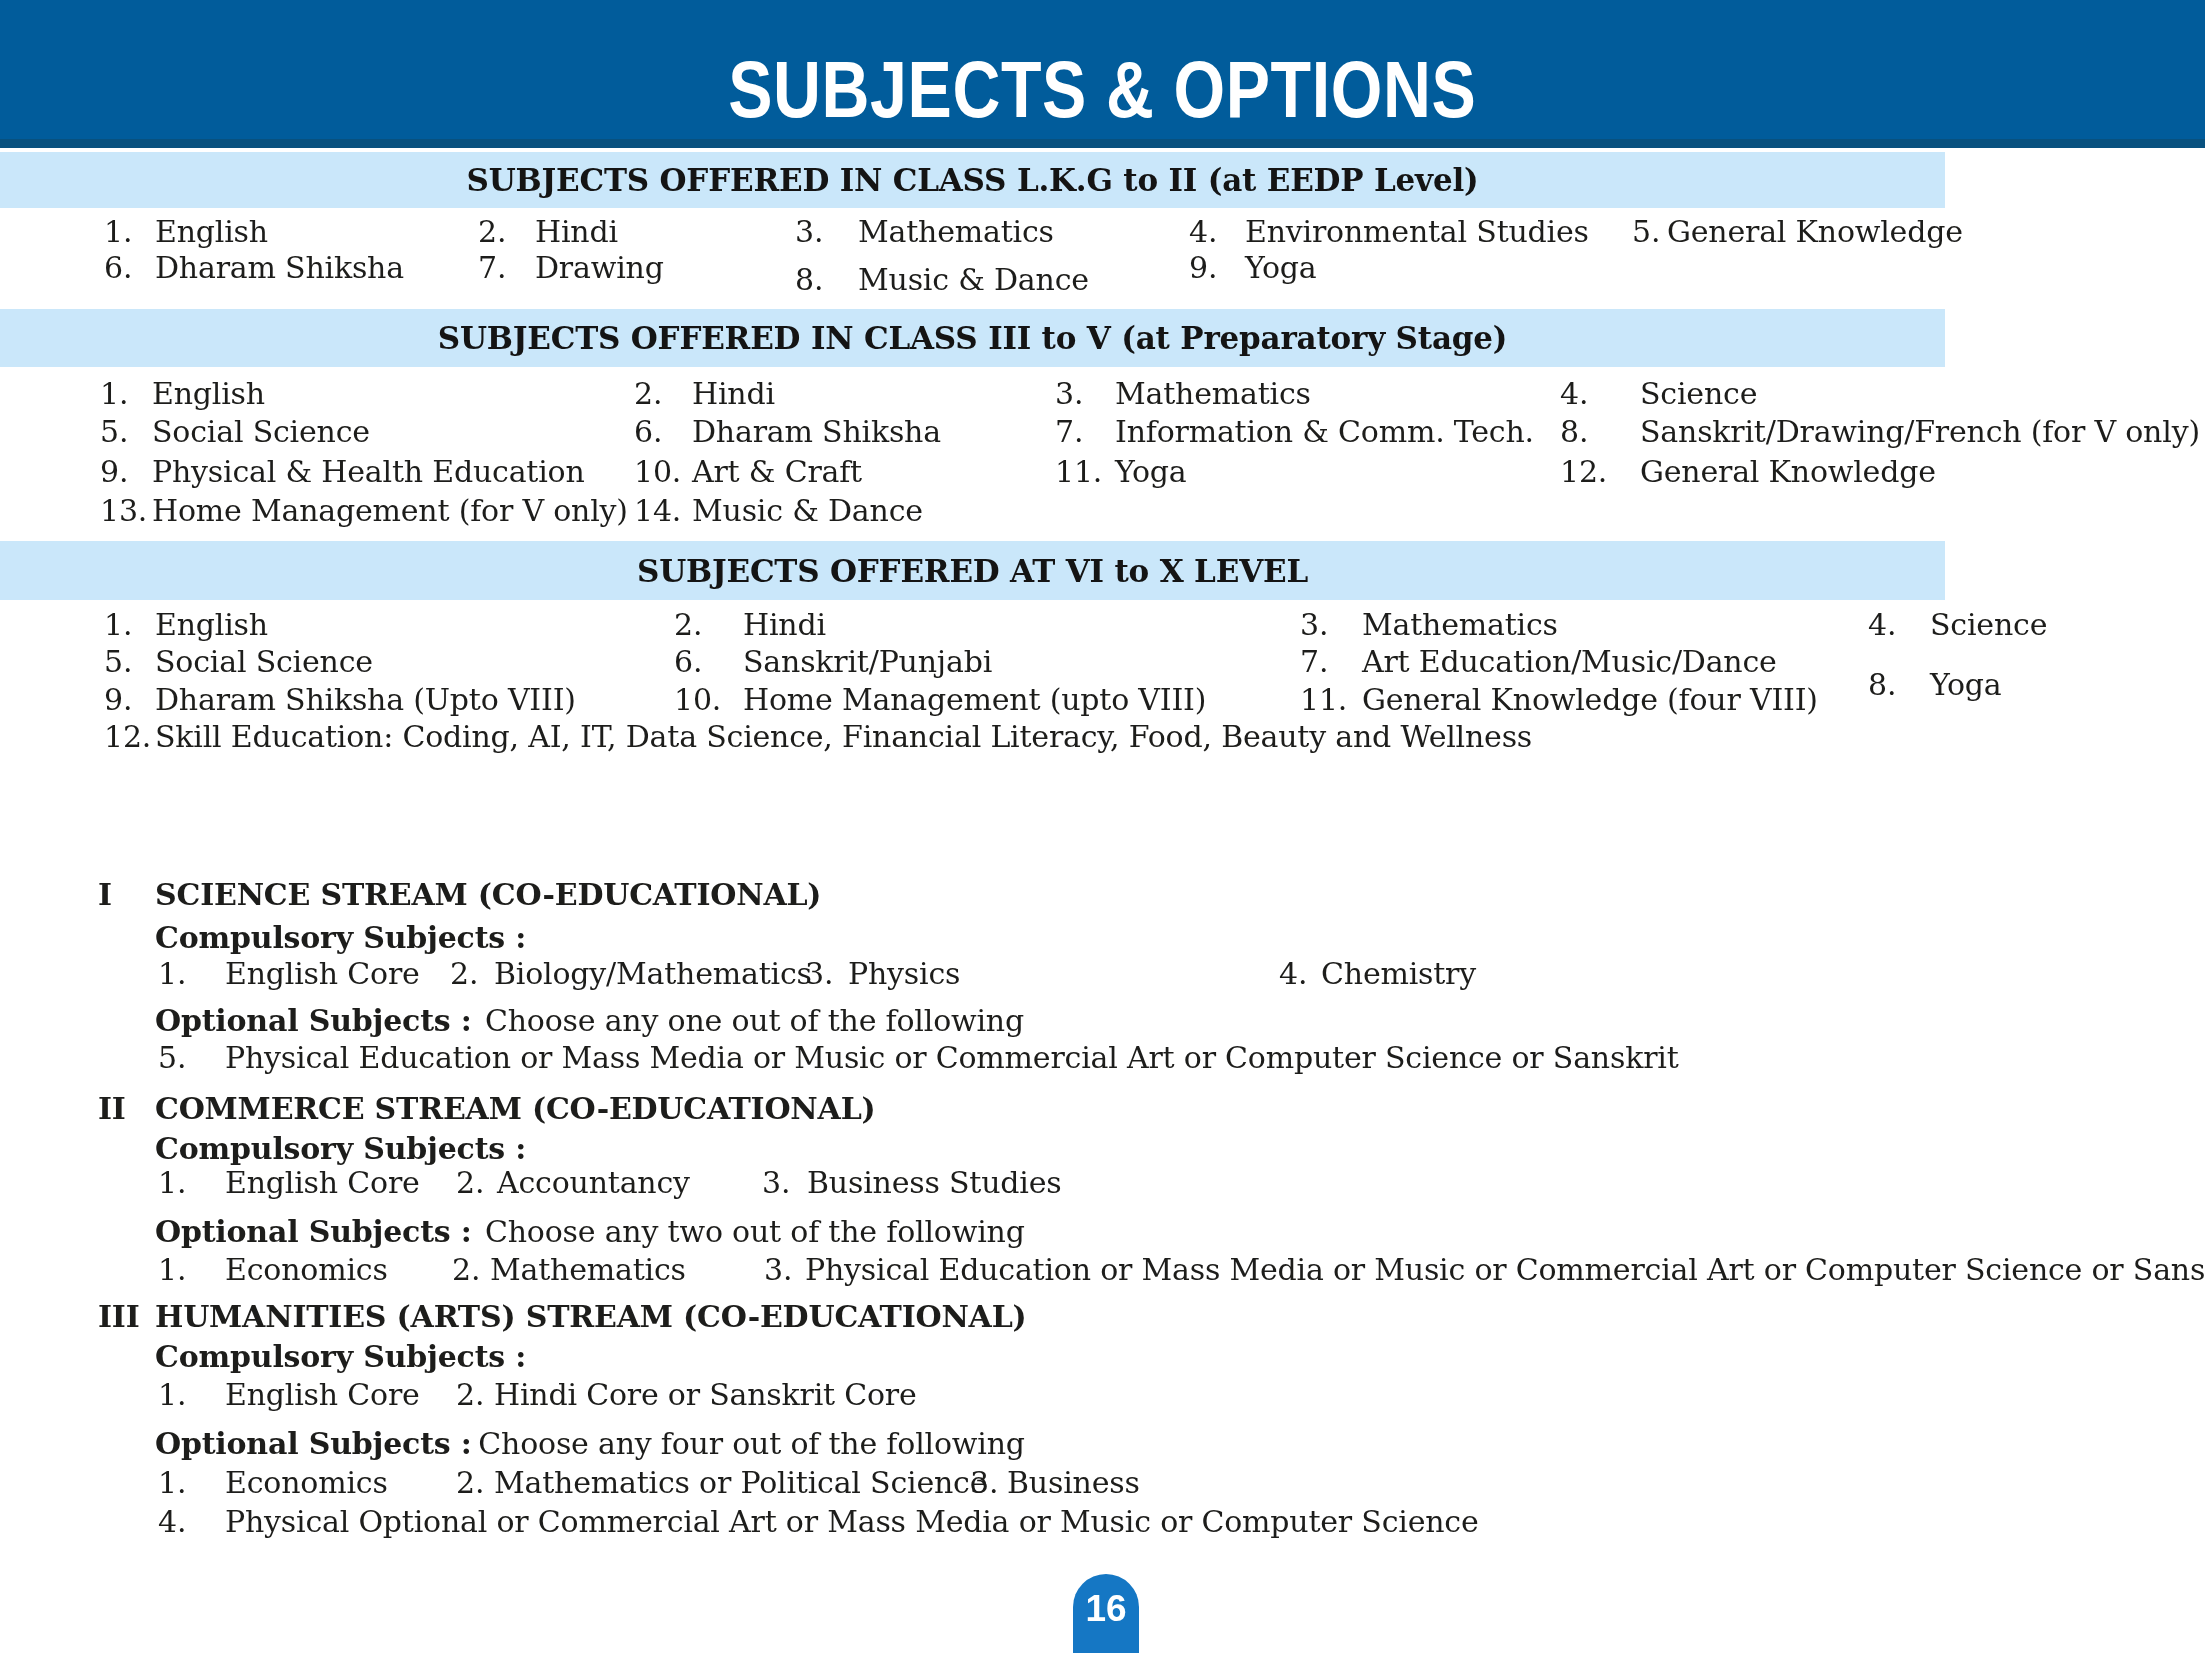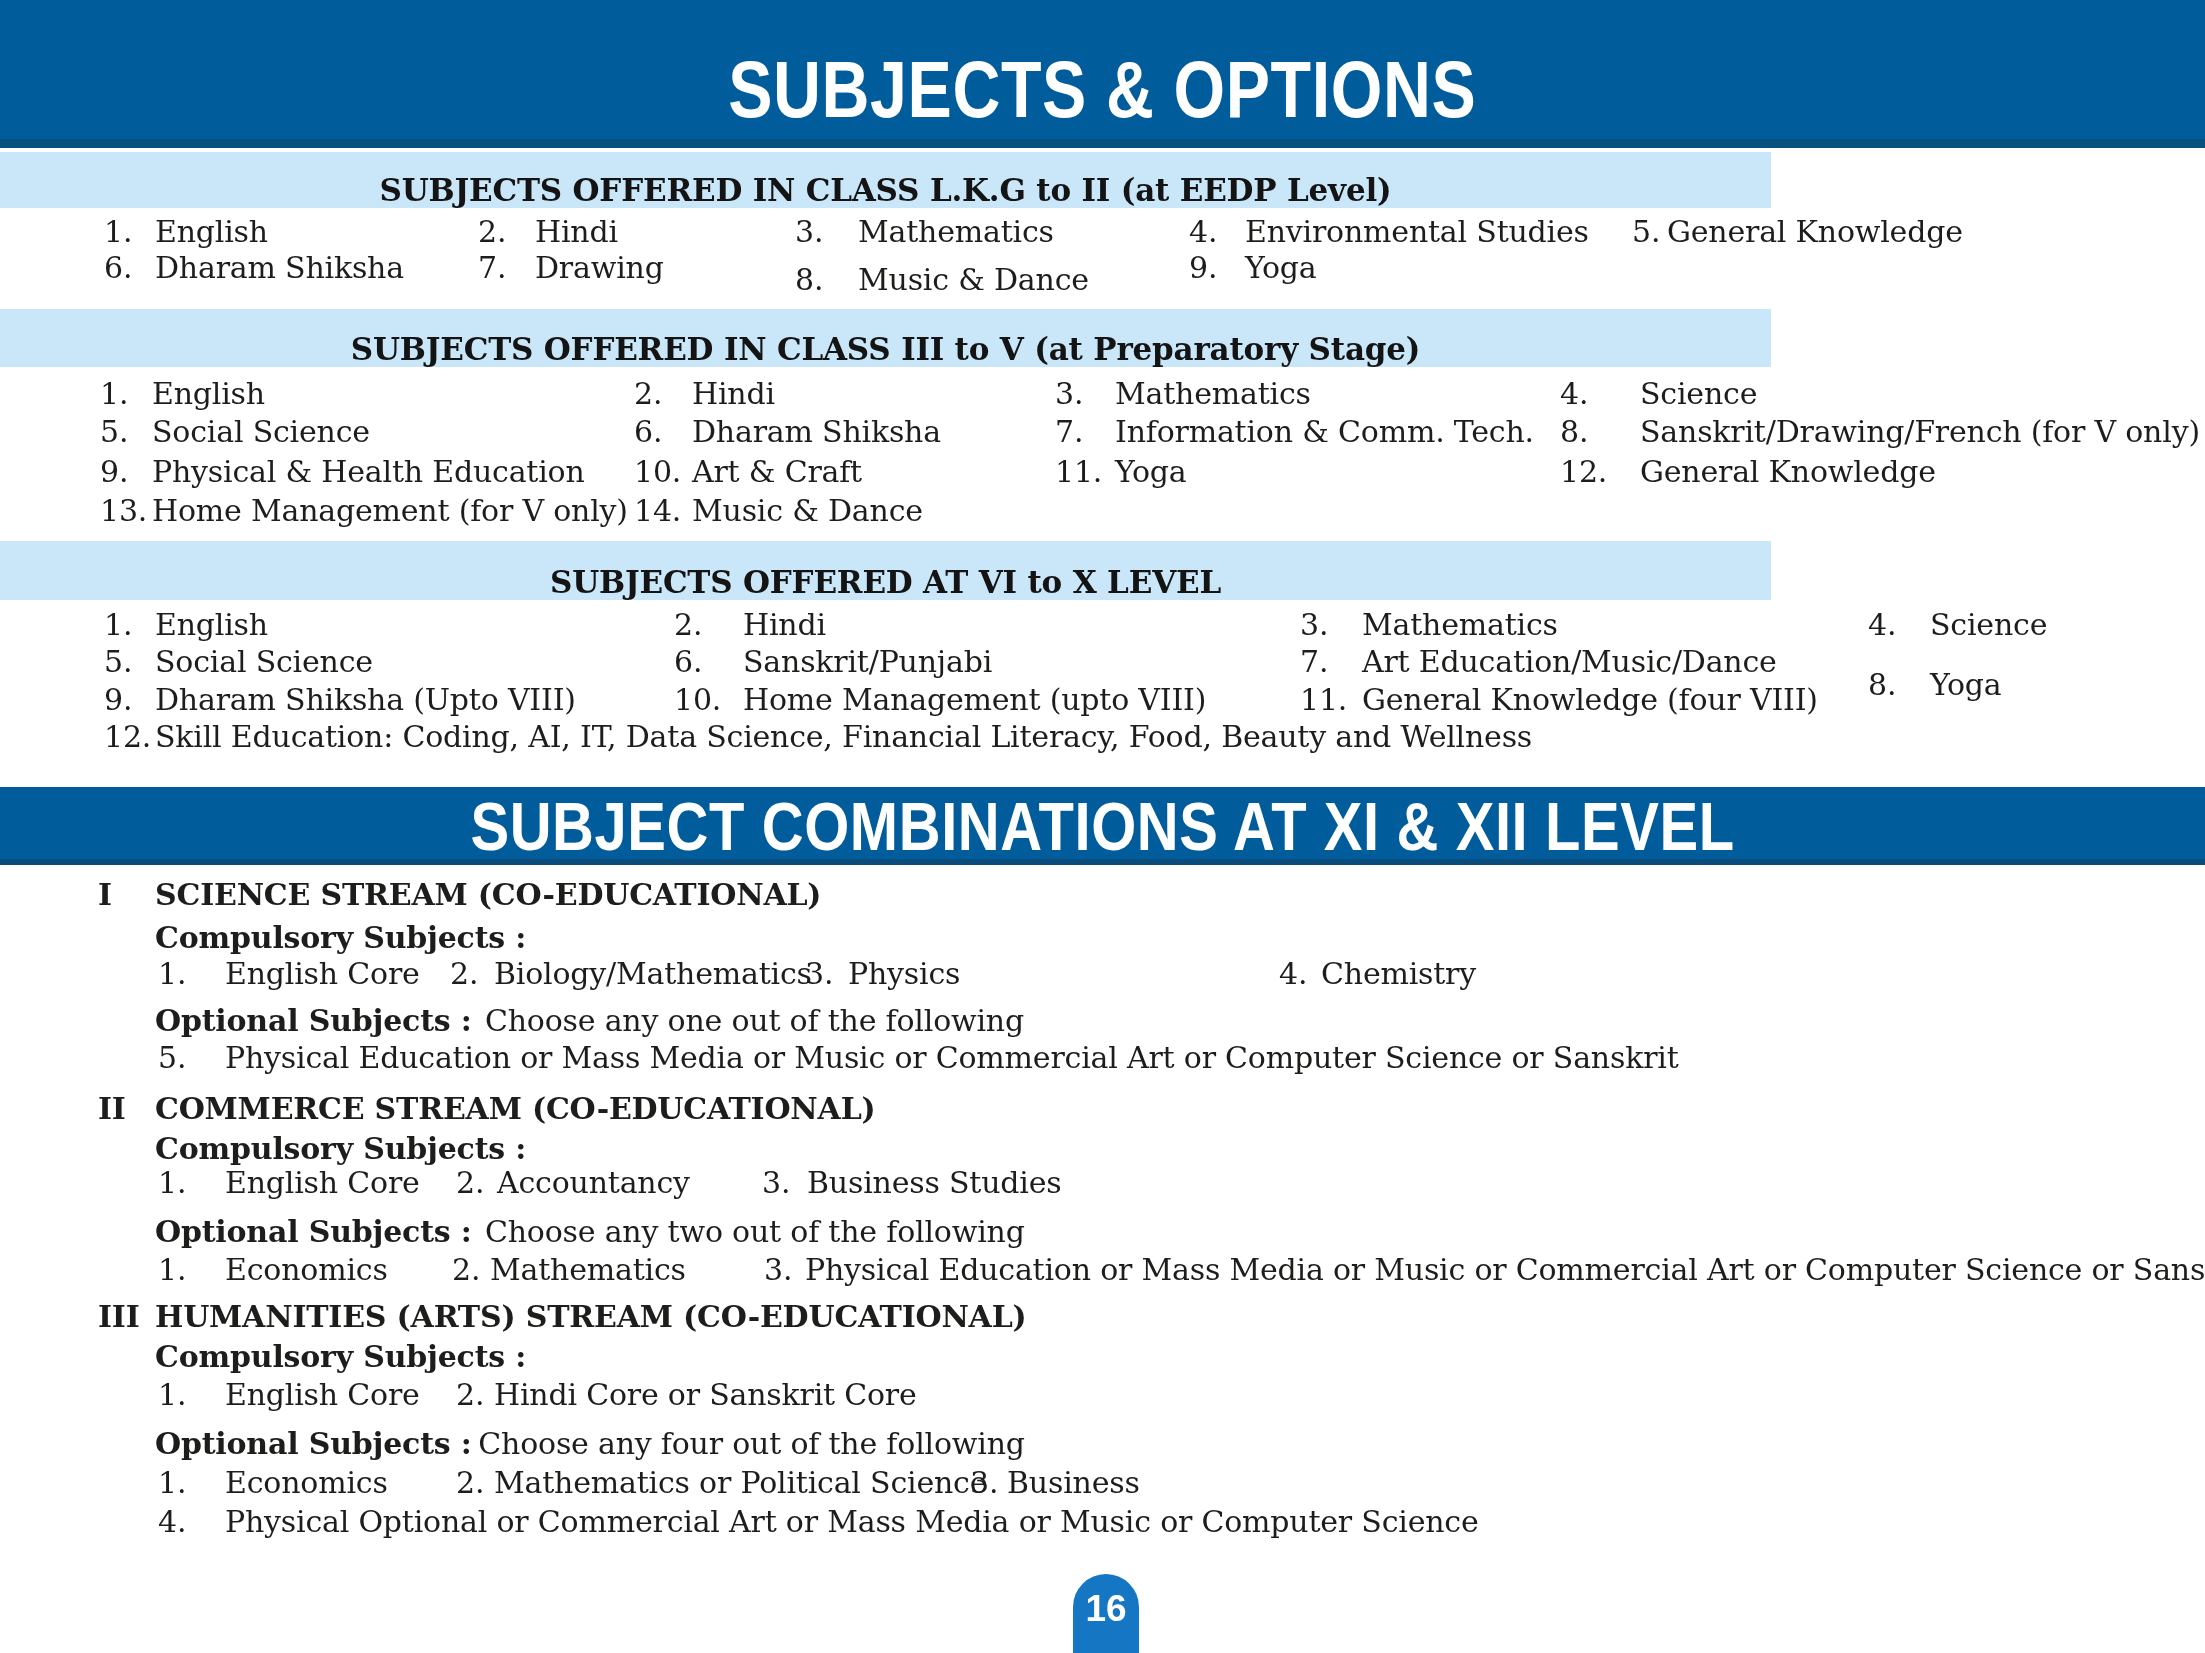--- a/index.html
+++ b/index.html
@@ -12,22 +12,22 @@
   .banner-edge{position:absolute;left:0;bottom:0;width:100%;height:9.4px;background:#08517F;}
   .banner-title{font-family:"Liberation Sans",sans-serif;font-weight:700;font-size:79px;line-height:1;
           color:#ffffff;padding-bottom:18.7px;transform:scaleX(0.84);transform-origin:center bottom;
           letter-spacing:0.7px;white-space:nowrap;}
   .combo-band{position:absolute;left:0;top:787px;width:2205px;height:78px;background:#015C9B;
           display:flex;align-items:center;justify-content:center;}
   .combo-edge{position:absolute;left:0;bottom:0;width:100%;height:6px;background:#0A4C7C;}
   .combo-title{font-family:"Liberation Sans",sans-serif;font-weight:700;font-size:69px;line-height:1;
           color:#ffffff;transform:scaleX(0.84);transform-origin:center center;letter-spacing:0.7px;white-space:nowrap;}
   
-  .band{position:absolute;left:0;width:1771px;background:#CAE7FA;
-        display:flex;align-items:flex-end;justify-content:center;}
+  .band{position:absolute;left:0;width:1945px;background:#CAE7FA;
+        display:flex;align-items:center;justify-content:center;}
   .band1{top:152px;height:56px;}
   .band2{top:309px;height:58px;}
   .band3{top:541px;height:59px;}
   .band-text{font-weight:700;font-size:31px;color:#141414;white-space:nowrap;letter-spacing:-0.2px;}
   
   .cell{position:absolute;white-space:nowrap;font-size:30px;line-height:39px;height:39px;
         letter-spacing:-0.2px;color:#1D1D1B;}
   .cell .num{display:inline-block;}
   .bold{font-weight:700;}
   .opt-note{margin-left:13.4px;font-weight:400;}
@@ -91,24 +91,20 @@
   <div class="cell" style="left:1868px;top:605px"><span class="num" style="width:62px">4.</span><span>Science</span></div>
   <div class="cell" style="left:104px;top:642px"><span class="num" style="width:51px">5.</span><span>Social Science</span></div>
   <div class="cell" style="left:674px;top:642px"><span class="num" style="width:69px">6.</span><span>Sanskrit/Punjabi</span></div>
   <div class="cell" style="left:1300px;top:642px"><span class="num" style="width:62px">7.</span><span>Art Education/Music/Dance</span></div>
   <div class="cell" style="left:1868px;top:665px"><span class="num" style="width:62px">8.</span><span>Yoga</span></div>
   <div class="cell" style="left:104px;top:680px"><span class="num" style="width:51px">9.</span><span>Dharam Shiksha (Upto VIII)</span></div>
   <div class="cell" style="left:674px;top:680px"><span class="num" style="width:69px">10.</span><span>Home Management (upto VIII)</span></div>
   <div class="cell" style="left:1300px;top:680px"><span class="num" style="width:62px">11.</span><span>General Knowledge (four VIII)</span></div>
   <div class="cell" style="left:104px;top:717px"><span class="num" style="width:51px">12.</span><span>Skill Education: Coding, AI, IT, Data Science, Financial Literacy, Food, Beauty and Wellness</span></div>
 
-  <div class="combo-band">
-    <div class="combo-title">SUBJECT COMBINATIONS AT XI &amp; XII LEVEL</div>
-    <div class="combo-edge"></div>
-  </div>
 
   <div class="cell bold" style="left:98px;top:875px">I</div>
   <div class="cell bold" style="left:155px;top:875px">SCIENCE STREAM (CO-EDUCATIONAL)</div>
   <div class="cell bold" style="left:155px;top:918px">Compulsory Subjects :</div>
   <div class="cell" style="left:158px;top:954px"><span class="num" style="width:67px">1.</span><span>English Core</span></div>
   <div class="cell" style="left:450px;top:954px"><span class="num" style="width:44px">2.</span><span>Biology/Mathematics</span></div>
   <div class="cell" style="left:805px;top:954px"><span class="num" style="width:43px">3.</span><span>Physics</span></div>
   <div class="cell" style="left:1279px;top:954px"><span class="num" style="width:42px">4.</span><span>Chemistry</span></div>
   <div class="cell" style="left:155px;top:1001px"><span class="bold">Optional Subjects  :</span><span class="opt-note">Choose any one out of the following</span></div>
   <div class="cell" style="left:158px;top:1038px"><span class="num" style="width:67px">5.</span><span>Physical Education or Mass Media or Music or Commercial Art or Computer Science or Sanskrit</span></div>

